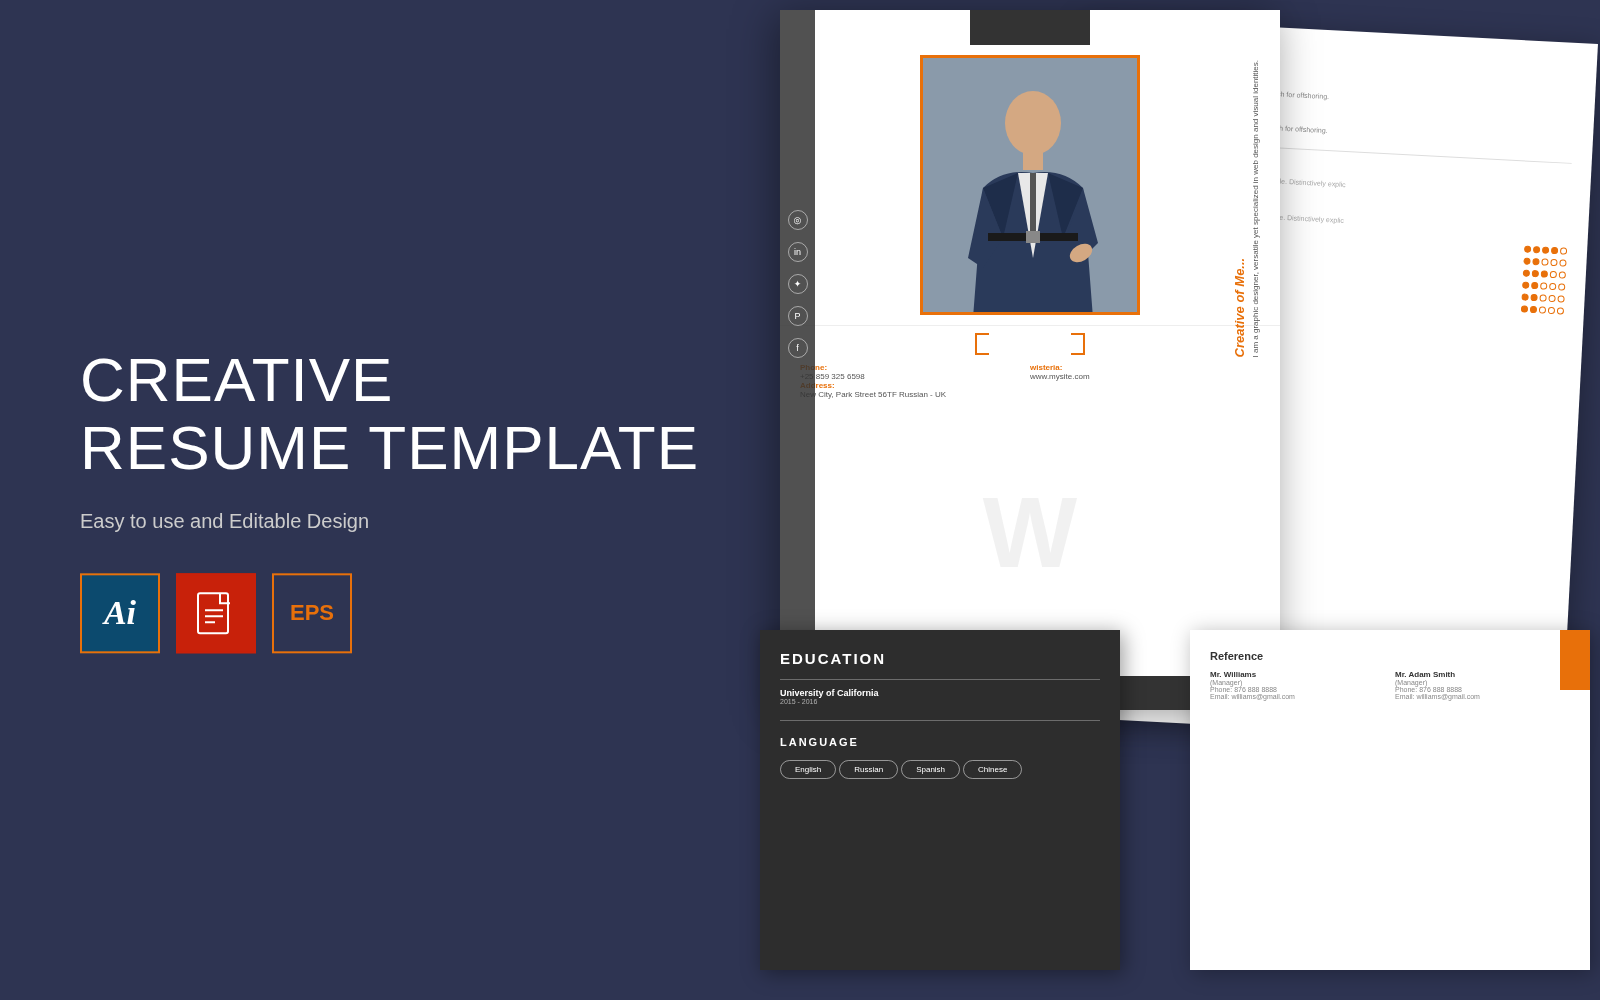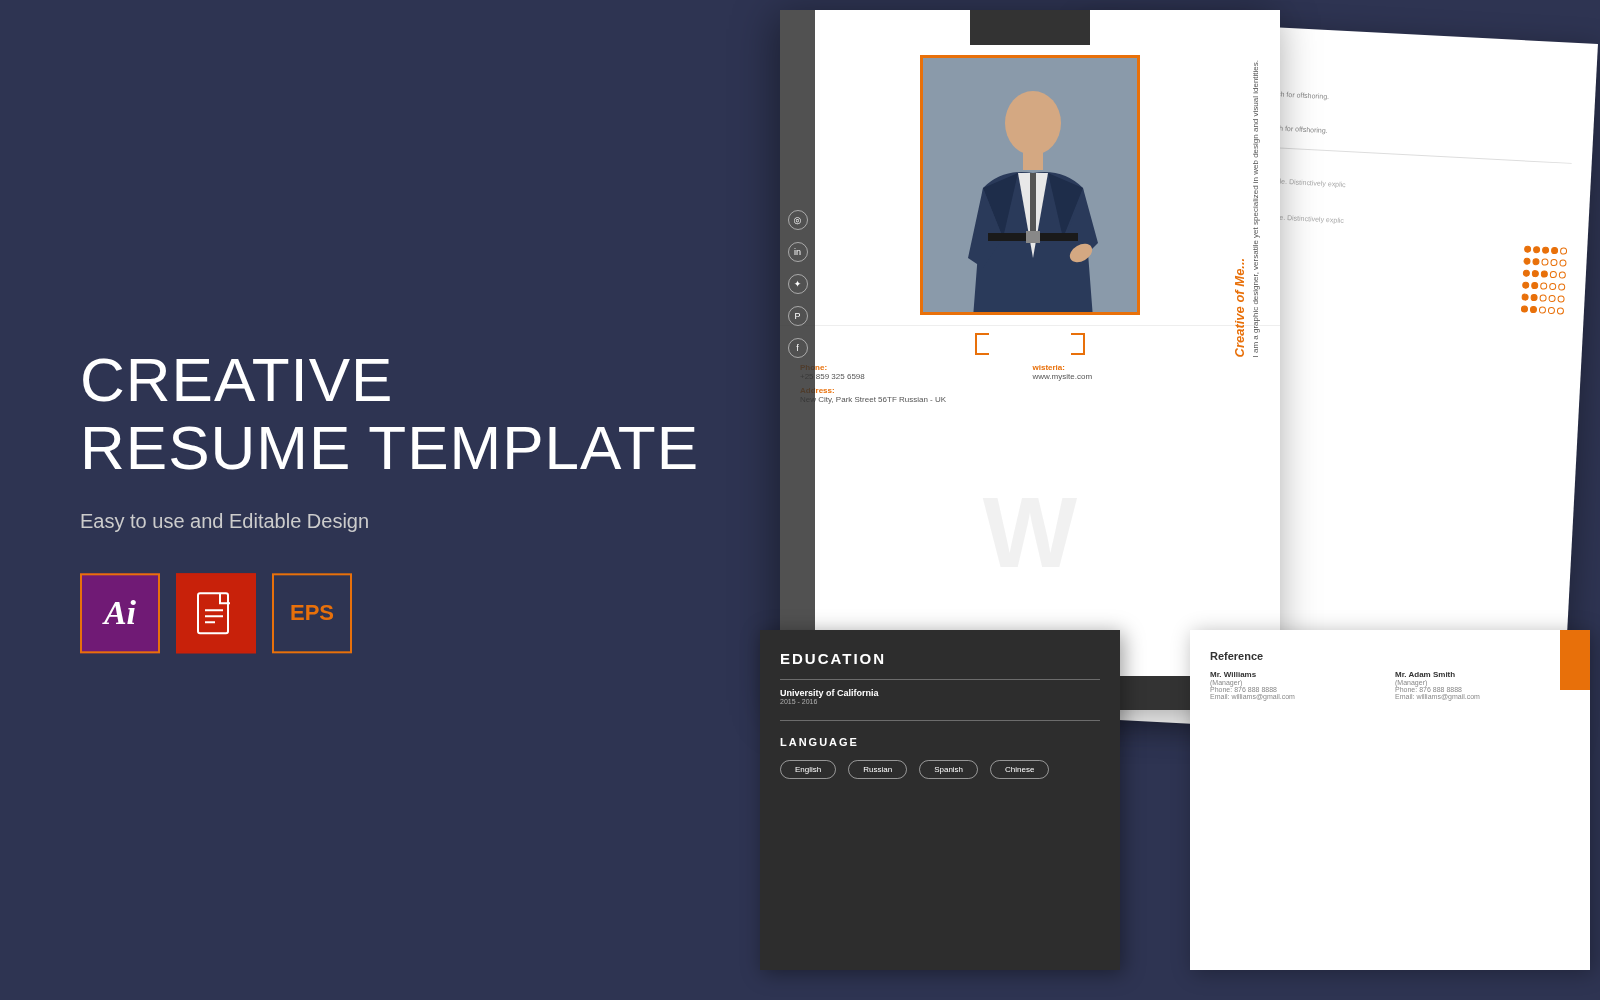--- a/index.html
+++ b/index.html
@@ -49,21 +49,21 @@
       display: flex;
       align-items: center;
       justify-content: center;
       font-size: 20px;
       font-weight: 900;
       border: 2px solid;
       position: relative;
     }
 
     .badge-ai {
-      background-color: #701a75;
+      background-color: #0c4a6e;
       border-color: #E8700A;
       color: white;
       font-size: 32px;
       font-style: italic;
       font-family: 'Times New Roman', serif;
     }
 
     .badge-pdf {
       background-color: #C8210A;
       border-color: #C8210A;
@@ -218,21 +218,20 @@
       text-transform: uppercase;
       margin-top: 3px;
     }
 
     .resume-contact {
       padding: 10px 20px;
       font-size: 8px;
       color: #555;
       display: grid;
       grid-template-columns: 1fr 1fr;
-      gap: 5px;
     }
 
     .contact-label {
       font-weight: bold;
       color: #E8700A;
       font-size: 8px;
     }
 
     
     .side-text {
@@ -392,21 +391,21 @@
       font-weight: bold;
       text-transform: uppercase;
       letter-spacing: 2px;
       color: white;
       margin-bottom: 12px;
     }
 
     .lang-badges {
       display: flex;
       flex-wrap: wrap;
-      gap: 12px;
+      gap: 3px;
     }
 
     .lang-badge {
       border: 1px solid rgba(255,255,255,0.5);
       border-radius: 20px;
       padding: 4px 14px;
       font-size: 8px;
       color: white;
     }
 

